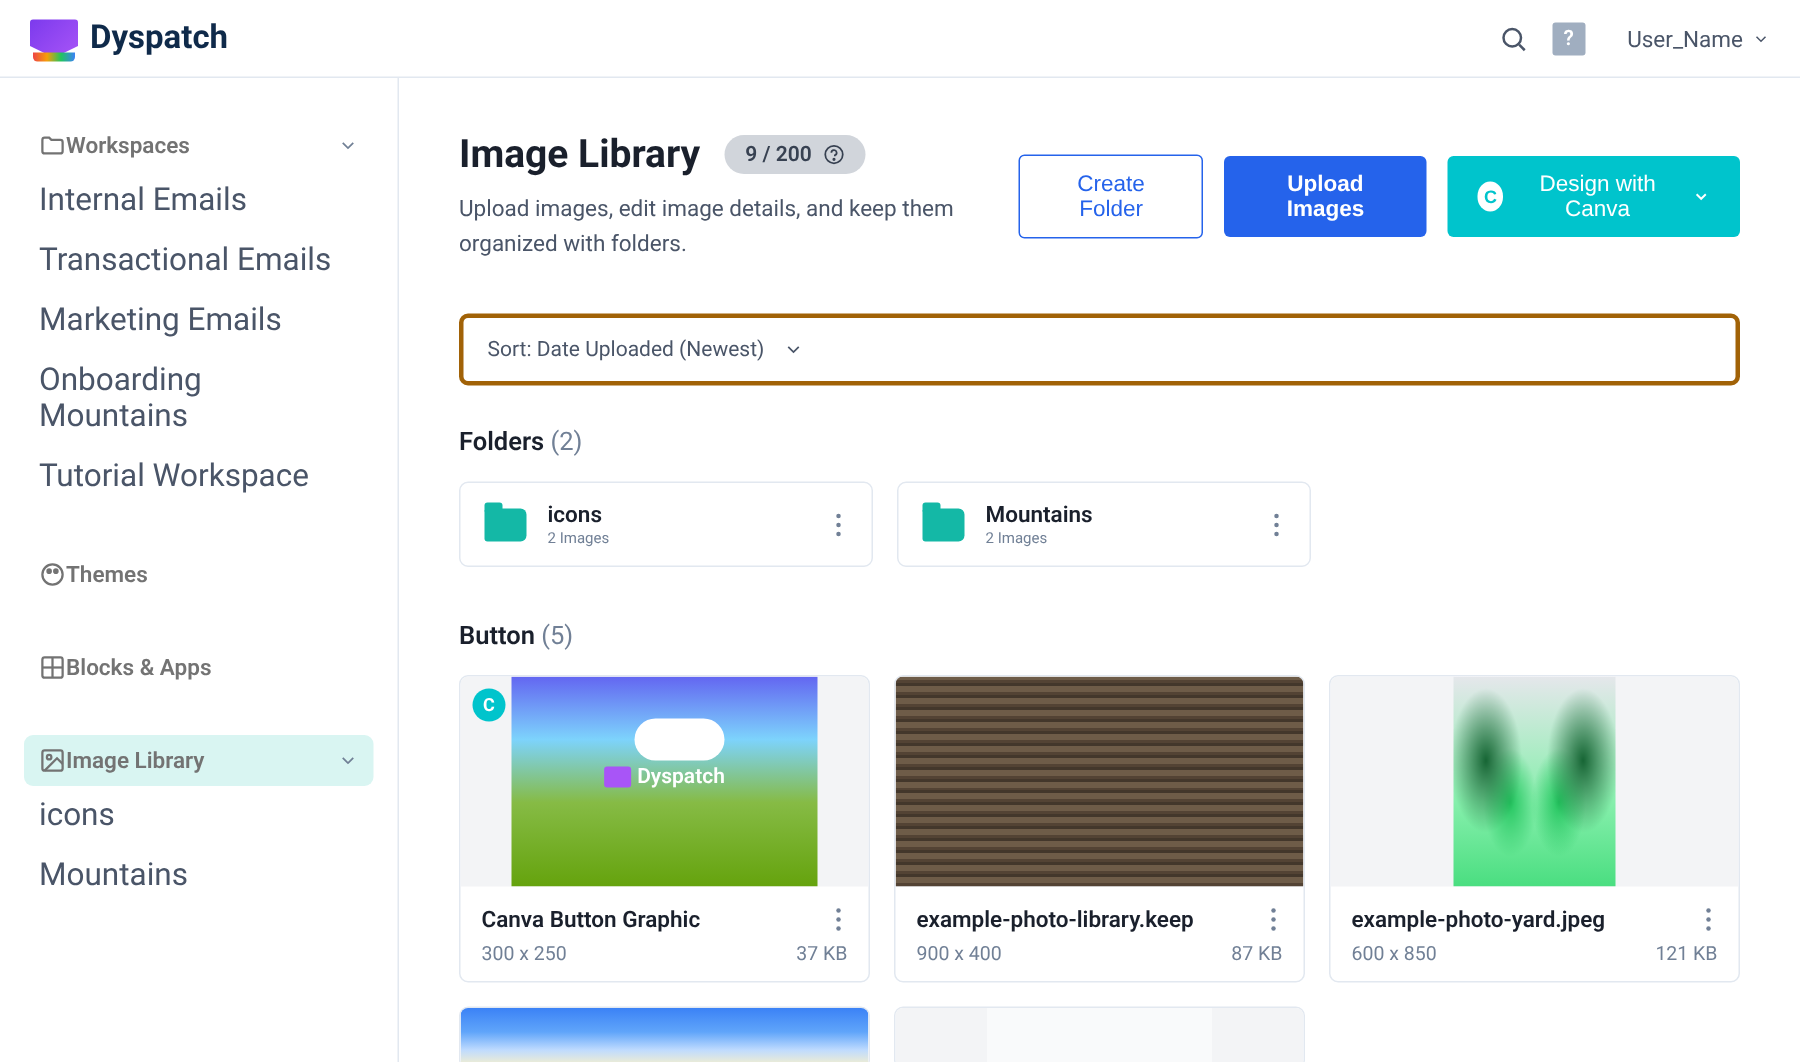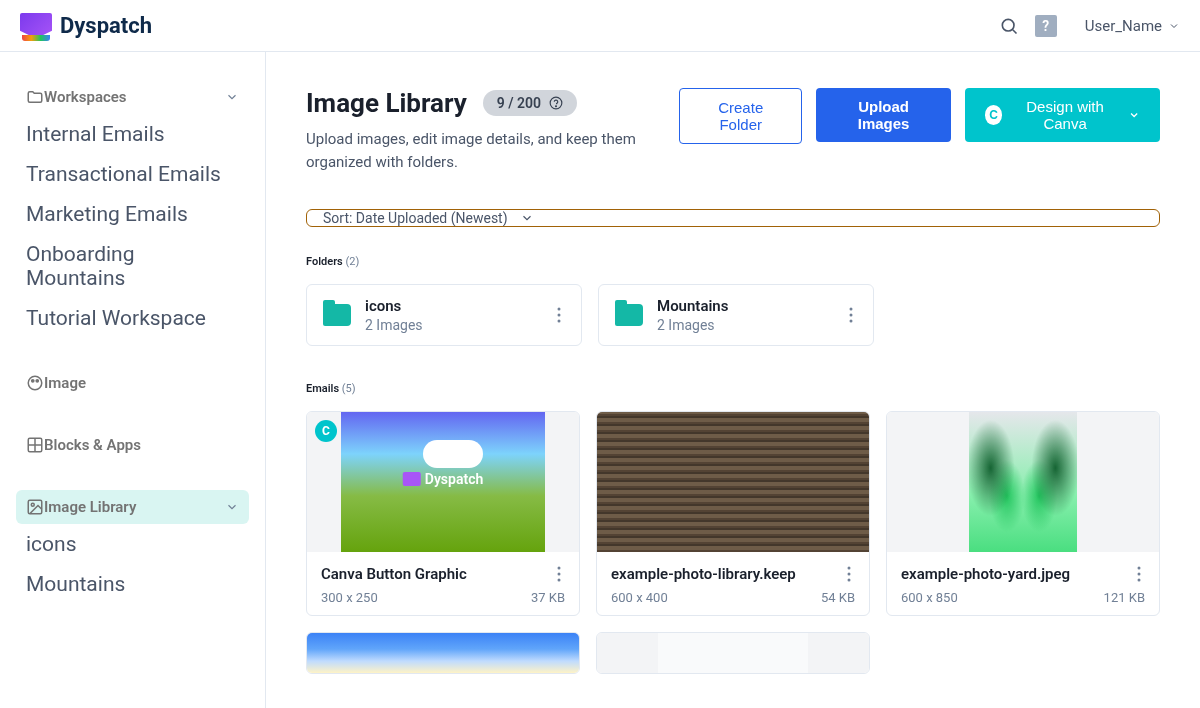--- a/index.html
+++ b/index.html
@@ -20,36 +20,36 @@
 .nav-header { display: flex; align-items: center; font-weight: 600; color: #737373; padding: 8px 10px; cursor: pointer; font-size: 15px; }
 .nav-header.active { background: #d9f5f2; border-radius: 6px; }
 .nav-chevron { margin-left: auto; color: #718096; }
 .nav-item { padding: 8px 10px; color: #4a5568; cursor: pointer; font-size: 21px; }
 .main { flex: 1; padding: 36px 40px; }
 .page-head { display: flex; gap: 24px; margin-bottom: 36px; }
 .page-title-row { display: flex; align-items: center; gap: 16px; }
 .page-title { font-size: 26px; font-weight: 700; color: #1a202c; }
 .count-pill { background: #d1d5db; color: #374151; border-radius: 999px; padding: 5px 14px; font-size: 14px; font-weight: 600; display: flex; align-items: center; gap: 8px; }
 .page-sub { color: #4a5568; font-size: 15px; margin-top: 10px; max-width: 380px; line-height: 1.5; }
-.page-head-actions { margin-left: auto; display: flex; gap: 14px; align-items: flex-start; }
+.page-head-actions { margin-left: auto; display: flex; gap: 14px; align-items: center; }
 .btn { padding: 10px 20px; border-radius: 4px; font-size: 15px; font-weight: 500; border: none; cursor: pointer; display: flex; align-items: center; gap: 8px; }
 .btn-outline { border: 1px solid #2563eb; color: #2563eb; background: #fff; }
 .btn-primary { background: #2563eb; color: #fff; font-weight: bold; }
 .btn-canva { background: #00c4cc; color: #fff; }
 .canva-circle { width: 20px; height: 20px; background: #fff; color: #00c4cc; border-radius: 50%; display: flex; align-items: center; justify-content: center; font-weight: 700; font-size: 12px; }
-.sort-bar { border: 1px solid #a16207; border-radius: 6px; padding: 0 16px; display: flex; align-items: center; gap: 12px; cursor: pointer; color: #4a5568; margin-bottom: 28px; }
-.section-title { font-size: 11px; font-weight: 600; color: #1a202c; margin-bottom: 16px; }
+.sort-bar { border: 3px solid #a16207; border-radius: 6px; padding: 13px 16px; display: flex; align-items: center; gap: 12px; cursor: pointer; color: #4a5568; margin-bottom: 28px; }
+.section-title { font-size: 17px; font-weight: 600; color: #1a202c; margin-bottom: 16px; }
 .section-title .count { color: #718096; font-weight: 400; }
 .folder-grid { display: flex; gap: 16px; margin-bottom: 36px; flex-wrap: wrap; }
 .folder-card { border: 1px solid #e2e8f0; border-radius: 6px; padding: 12px 16px; display: flex; align-items: center; gap: 14px; width: 276px; cursor: pointer; }
 .folder-icon { width: 28px; height: 22px; background: #14b8a6; border-radius: 2px 4px 4px 2px; position: relative; }
 .folder-icon::before { content: ""; position: absolute; top: -4px; left: 0; width: 12px; height: 6px; background: #14b8a6; border-radius: 2px 2px 0 0; }
 .folder-info { flex: 1; }
 .folder-name { font-weight: 600; color: #1a202c; font-size: 15px; }
-.folder-meta { color: #718096; font-size: 14px; margin-top: 2px; }
+.folder-meta { color: #718096; font-size: 10px; margin-top: 2px; }
 .more-dots { color: #718096; cursor: pointer; padding: 4px; }
 .image-grid { display: grid; grid-template-columns: repeat(3, 1fr); gap: 16px; }
 .image-card { border: 1px solid #e2e8f0; border-radius: 6px; overflow: hidden; cursor: pointer; }
 .image-thumb { height: 140px; background: #f3f4f6; position: relative; display: flex; align-items: center; justify-content: center; overflow: hidden; }
 .image-body { padding: 10px 14px; }
 .image-name-row { display: flex; align-items: center; }
 .image-name { font-weight: 600; color: #1a202c; font-size: 15px; flex: 1; }
 .image-meta-row { display: flex; justify-content: space-between; color: #718096; font-size: 13px; margin-top: 4px; }
 .canva-badge { position: absolute; top: 8px; left: 8px; width: 22px; height: 22px; background: #00c4cc; color: #fff; border-radius: 50%; display: flex; align-items: center; justify-content: center; font-weight: 700; font-size: 12px; }
 
@@ -115,21 +115,21 @@
       <div class="nav-item">Onboarding Mountains</div>
       <div class="nav-item">Tutorial Workspace</div>
     </div>
     <div class="nav-section">
       <div class="nav-header">
         <svg width="18" height="18" viewBox="0 0 24 24" fill="none" stroke="currentColor" stroke-width="2">
             <circle cx="12" cy="12" r="9"></circle>
             <circle cx="9" cy="9" r="1.5" fill="currentColor"></circle>
             <circle cx="15" cy="9" r="1.5" fill="currentColor"></circle>
           </svg>
-        <span>Image</span>
+        <span>Themes</span>
       </div>
     </div>
     <div class="nav-section">
       <div class="nav-header">
         <svg width="18" height="18" viewBox="0 0 24 24" fill="none" stroke="currentColor" stroke-width="2">
             <rect x="3" y="3" width="18" height="18" rx="2"></rect>
             <line x1="12" y1="3" x2="12" y2="21"></line>
             <line x1="3" y1="12" x2="21" y2="12"></line>
           </svg>
         <span>Blocks &amp; Apps</span>
@@ -217,21 +217,21 @@
           <svg width="4" height="16" viewBox="0 0 4 16" fill="currentColor">
               <circle cx="2" cy="2" r="1.5"></circle>
               <circle cx="2" cy="8" r="1.5"></circle>
               <circle cx="2" cy="14" r="1.5"></circle>
             </svg>
         </div>
       </div>
     </div>
 
     <h2 class="section-title">
-      <span>Emails</span>
+      <span>Button</span>
       <span class="count">(5)</span>
     </h2>
     <div class="image-grid">
       <div class="image-card">
         <div class="image-thumb">
           <div style="width:75%;height:100%;position:relative;">
             <div class="thumb1-bg"></div>
             <div class="thumb1-cloud"></div>
             <div class="thumb1-label">
                 <span class="thumb1-envelope"></span>
@@ -269,22 +269,22 @@
             <div class="image-name">example-photo-library.keep</div>
             <div class="more-dots">
               <svg width="4" height="16" viewBox="0 0 4 16" fill="currentColor">
                   <circle cx="2" cy="2" r="1.5"></circle>
                   <circle cx="2" cy="8" r="1.5"></circle>
                   <circle cx="2" cy="14" r="1.5"></circle>
                 </svg>
             </div>
           </div>
           <div class="image-meta-row">
-            <span>600 x 400</span>
-            <span>54 KB</span>
+            <span>900 x 400</span>
+            <span>87 KB</span>
           </div>
         </div>
       </div>
 
       <div class="image-card">
         <div class="image-thumb">
           <div style="width:40%;height:100%;position:relative;">
               <div class="thumb3-bg"></div>
               <div class="thumb3-plants"></div>
             </div>

